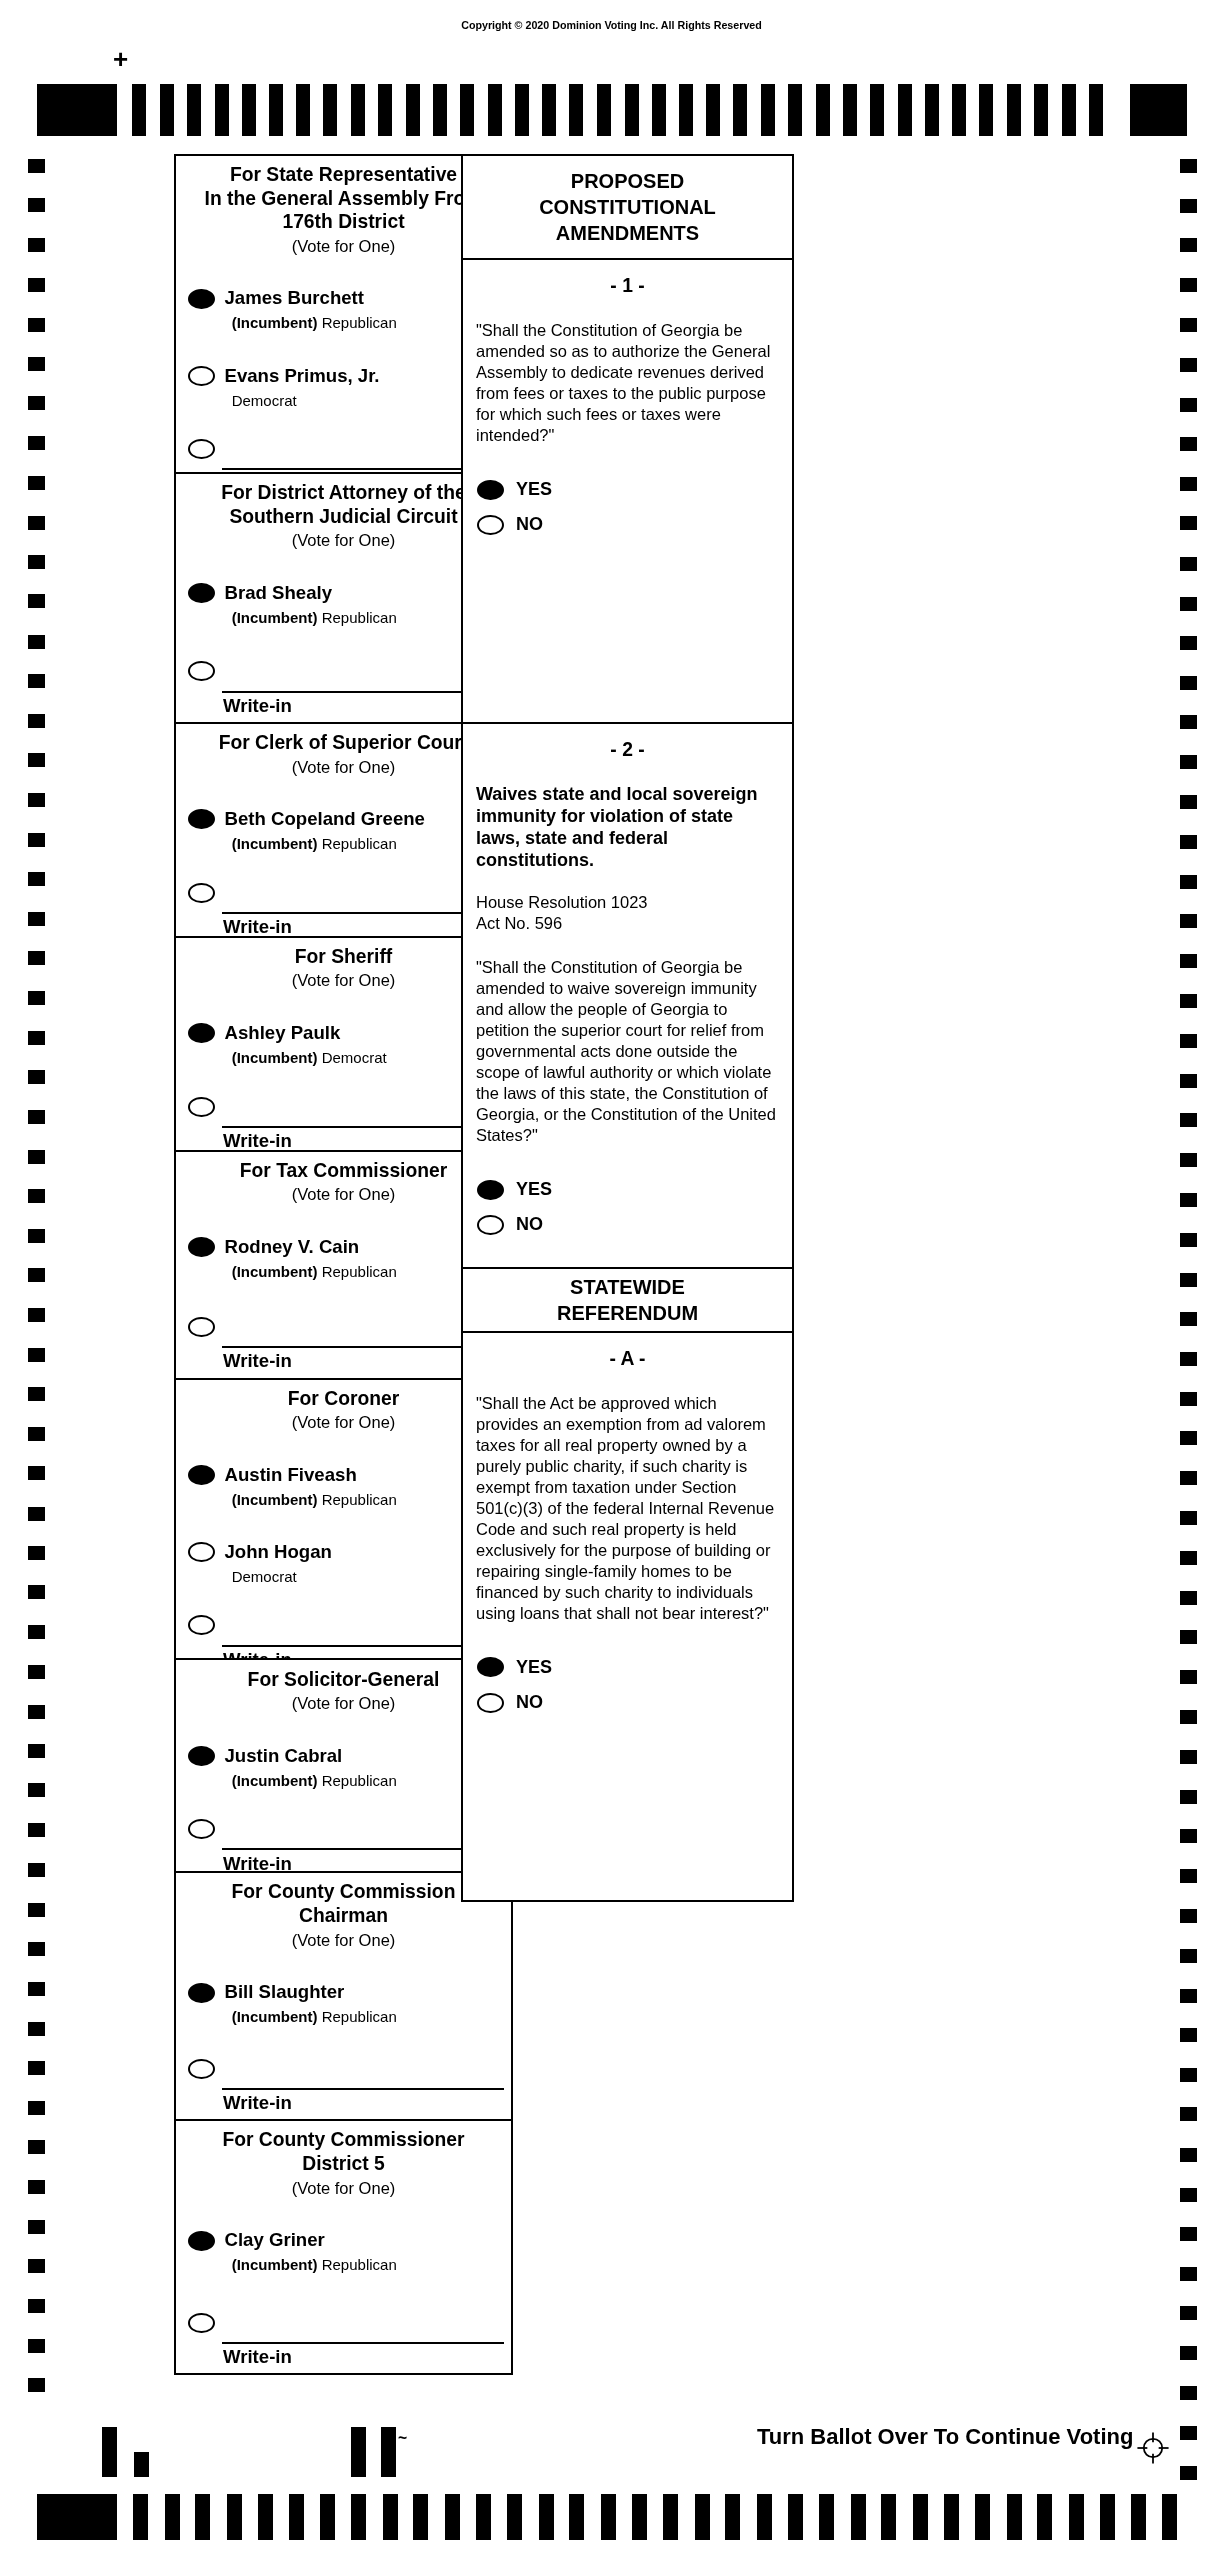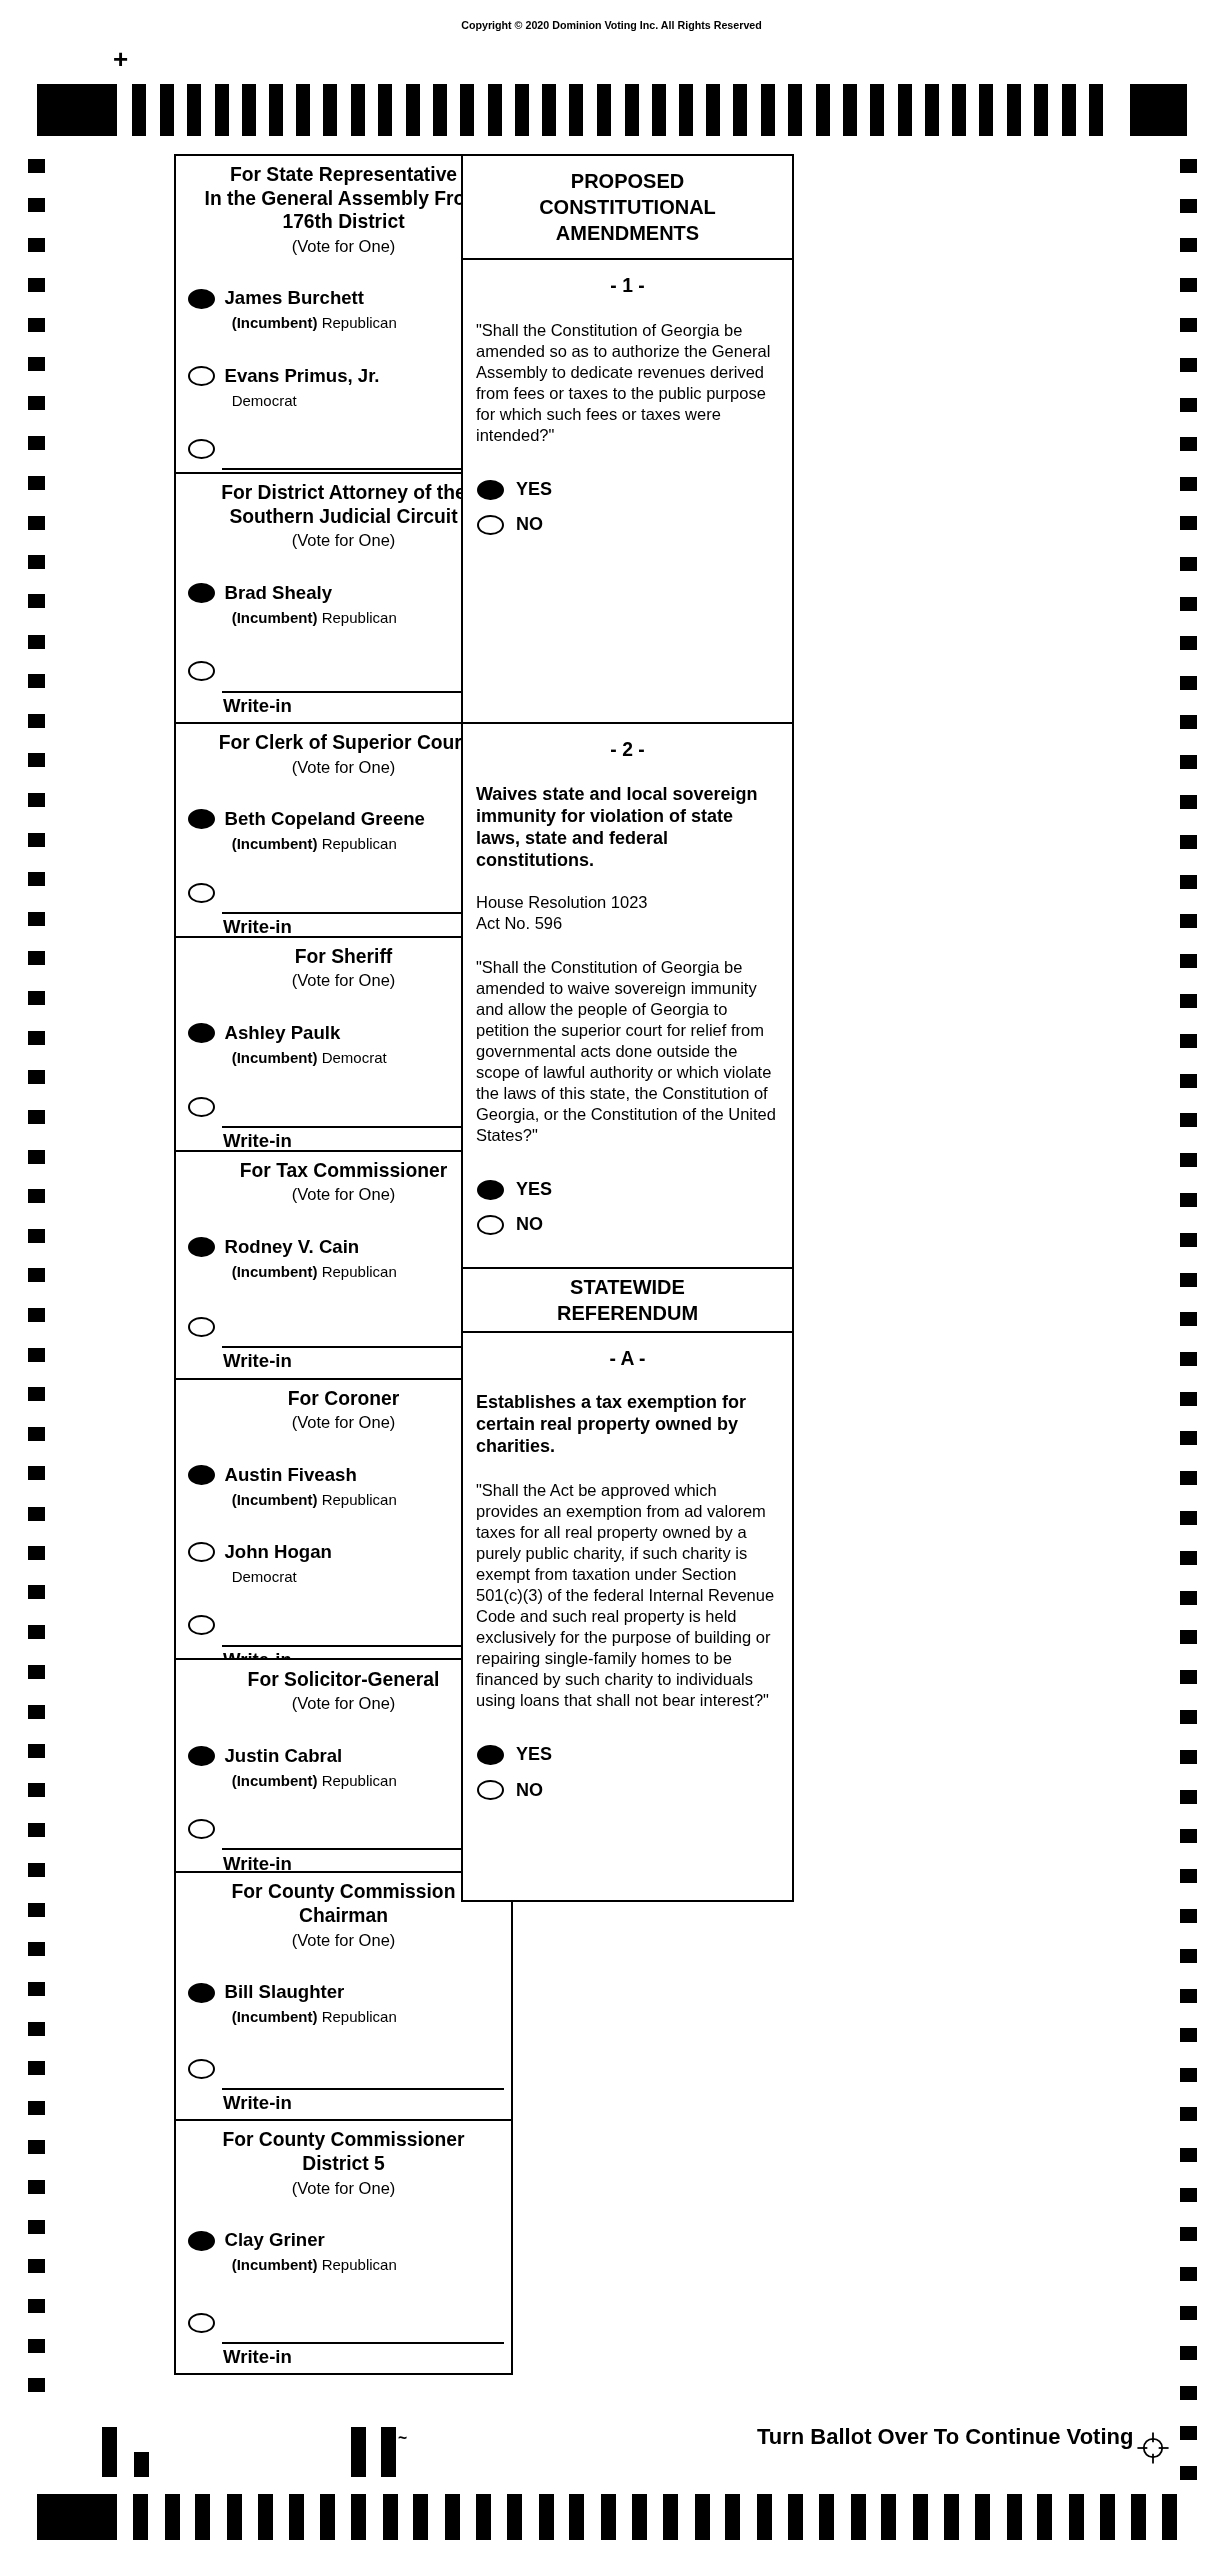--- a/index.html
+++ b/index.html
@@ -451,21 +451,20 @@
         <div class="choice">
           <span class="bubble"></span>
           <span class="clabel">NO</span>
         </div>
       </div>
     </section>
     <div class="mheader" style="height: 66px;">STATEWIDE
 REFERENDUM</div>
     <section class="measure" style="height: 571px;">
       <div class="m-num">- A -</div>
-      <div class="m-summary">Establishes a tax exemption for certain real property owned by charities.</div>
       <div class="m-question">"Shall the Act be approved which provides an exemption from ad valorem taxes for all real property owned by a purely public charity, if such charity is exempt from taxation under Section 501(c)(3) of the federal Internal Revenue Code and such real property is held exclusively for the purpose of building or repairing single-family homes to be financed by such charity to individuals using loans that shall not bear interest?"</div>
       <div class="m-choices">
         <div class="choice">
           <span class="bubble filled"></span>
           <span class="clabel">YES</span>
         </div>
         <div class="choice">
           <span class="bubble"></span>
           <span class="clabel">NO</span>
         </div>

